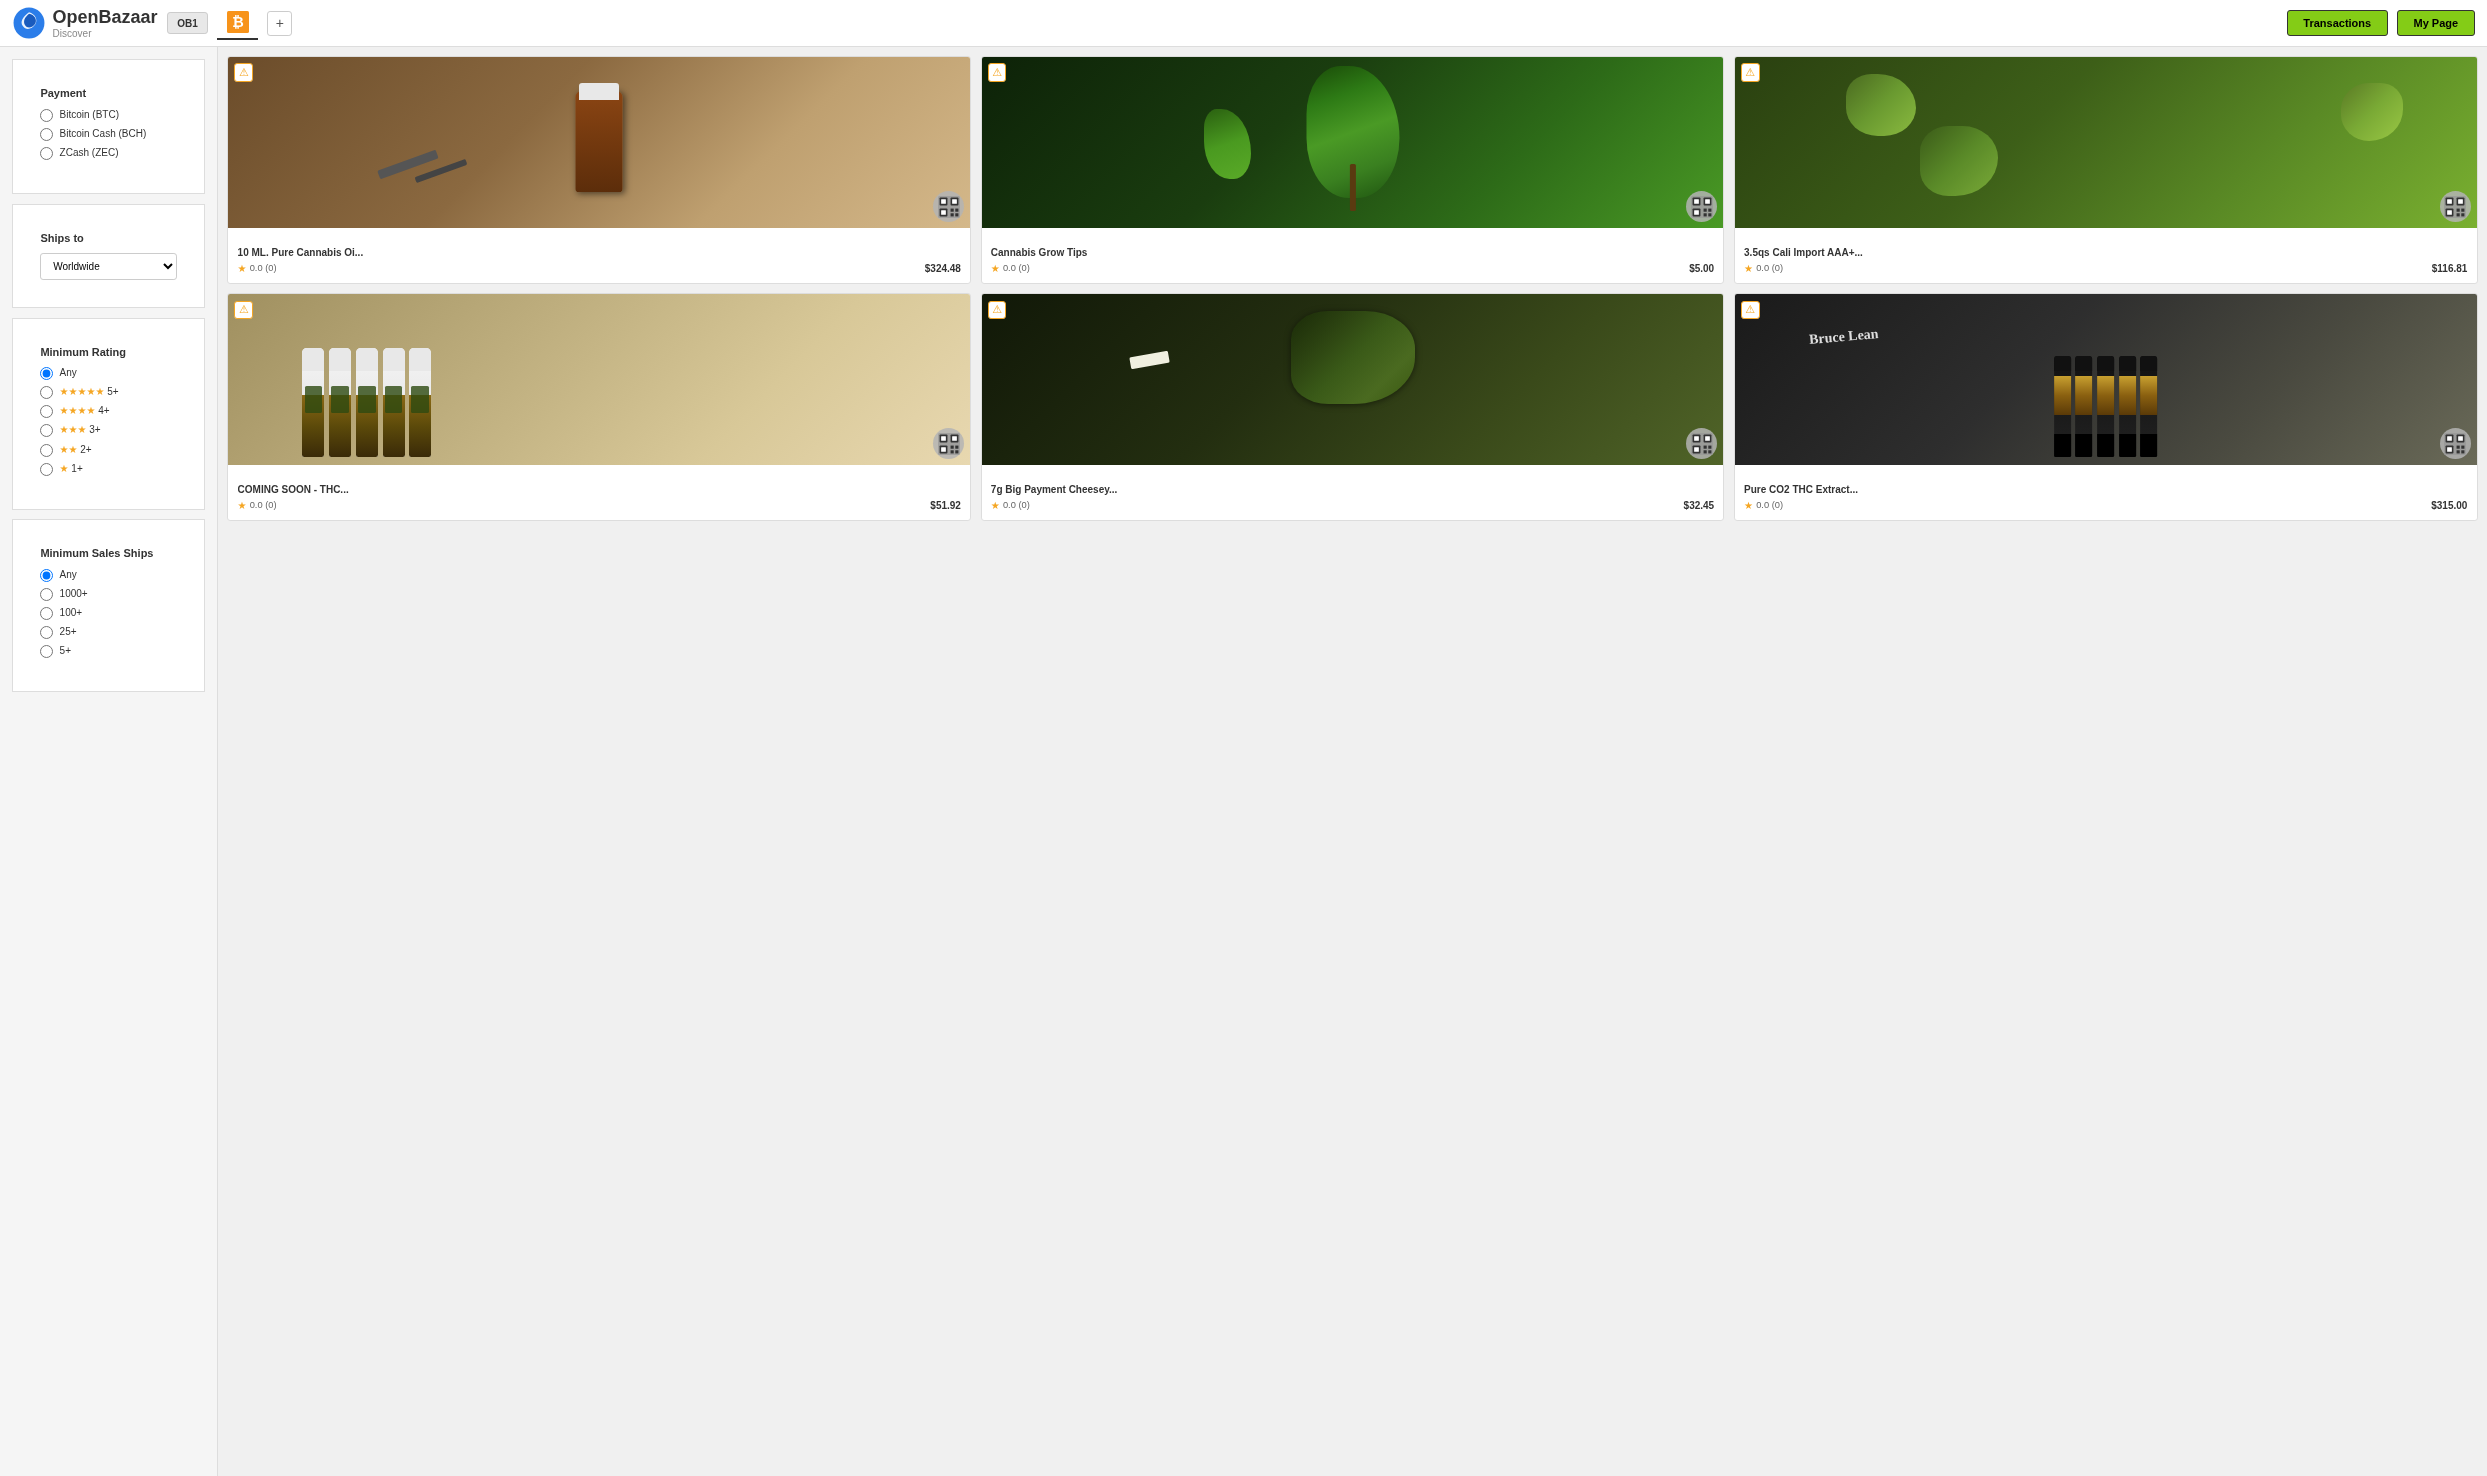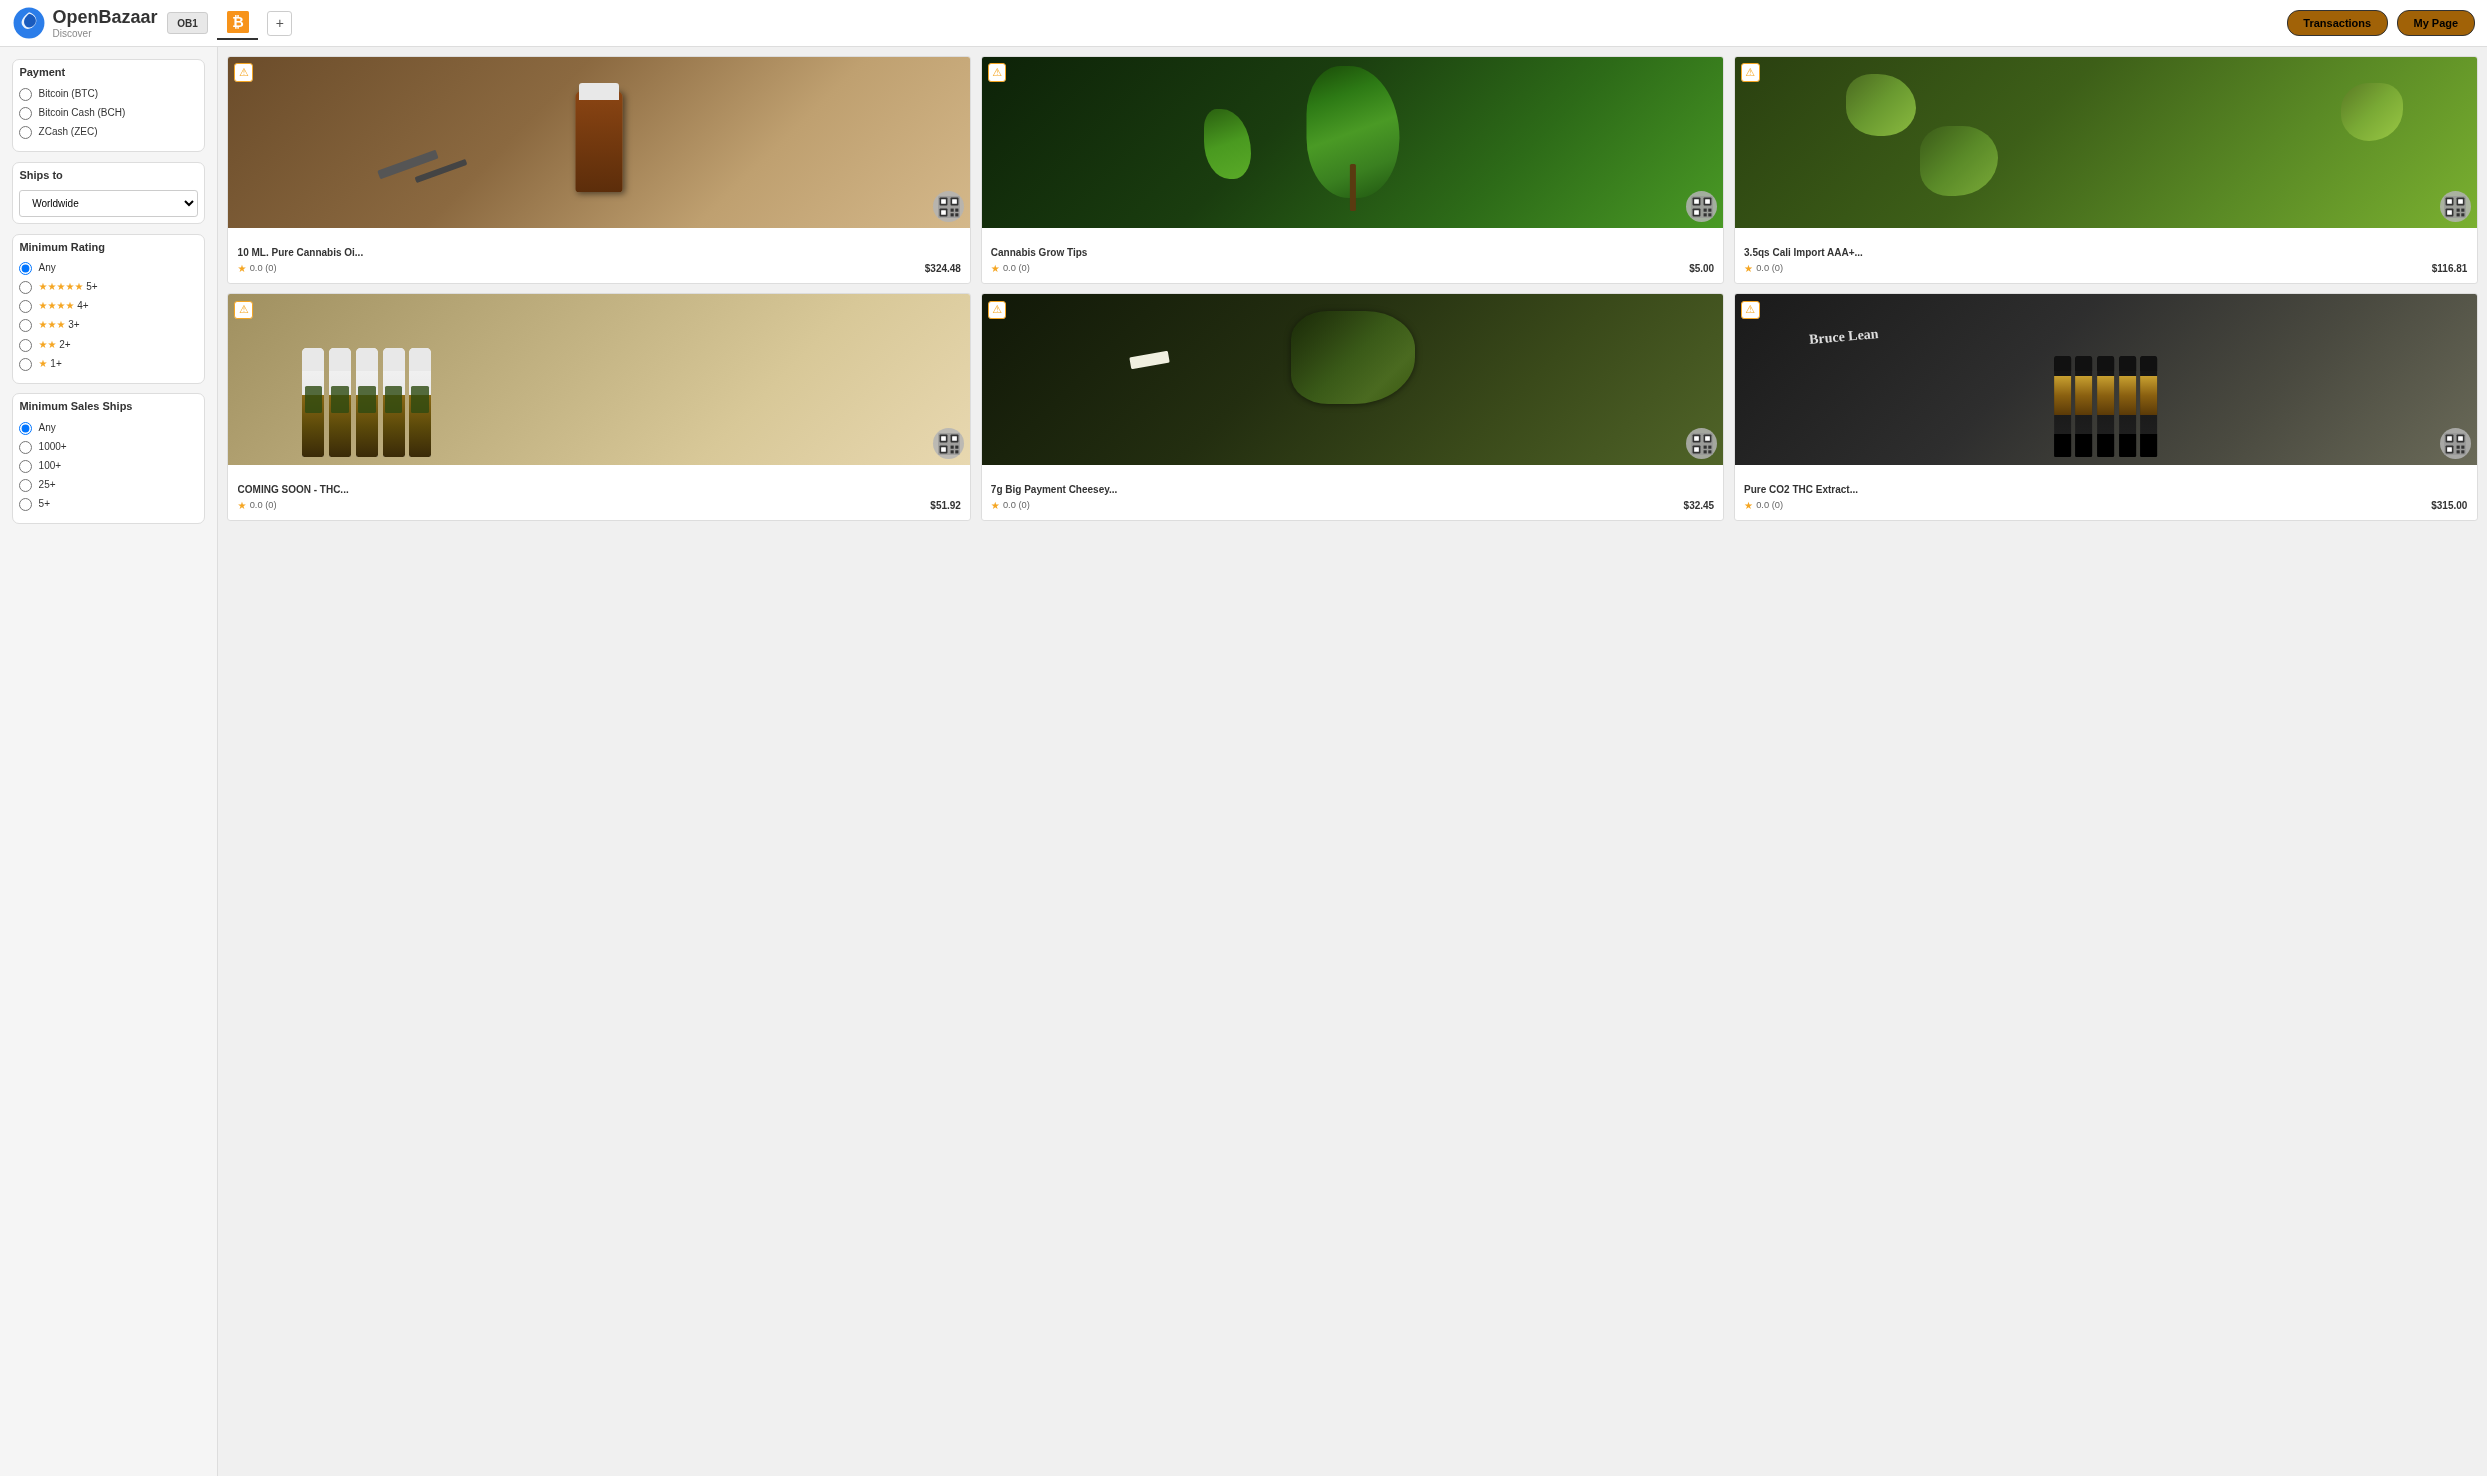--- a/index.html
+++ b/index.html
@@ -53,48 +53,48 @@
       font-size: 14px;
       cursor: pointer;
       color: #555;
       display: flex;
       align-items: center;
       justify-content: center;
     }
     .header-spacer { flex: 1; }
     .header-btn {
       border: 1.6px solid #333;
-      background: #a16207;
+      background: #84cc16;
       padding: 6.2px 15.5px;
       font-size: 11px;
       font-weight: 600;
       cursor: pointer;
-      border-radius: 12px;
+      border-radius: 3px;
     }
 
     
     .main-layout {
       display: flex;
       height: calc(100vh - 47px);
     }
 
     
     .sidebar {
       width: 218px;
       background: #f5f5f5;
       border-right: 0.8px solid #ddd;
       padding: 12.4px;
       overflow-y: auto;
       flex-shrink: 0;
     }
     .sidebar-section {
       background: #fff;
       border: 0.8px solid #ddd;
-      border-radius: 7px;
-      padding: 6px;
+      border-radius: 0;
+      padding: 27px;
       margin-bottom: 9.3px;
     }
     .sidebar-section h3 {
       font-size: 11px;
       font-weight: 700;
       color: #333;
       margin-bottom: 9.3px;
     }
     .radio-item {
       display: flex;

